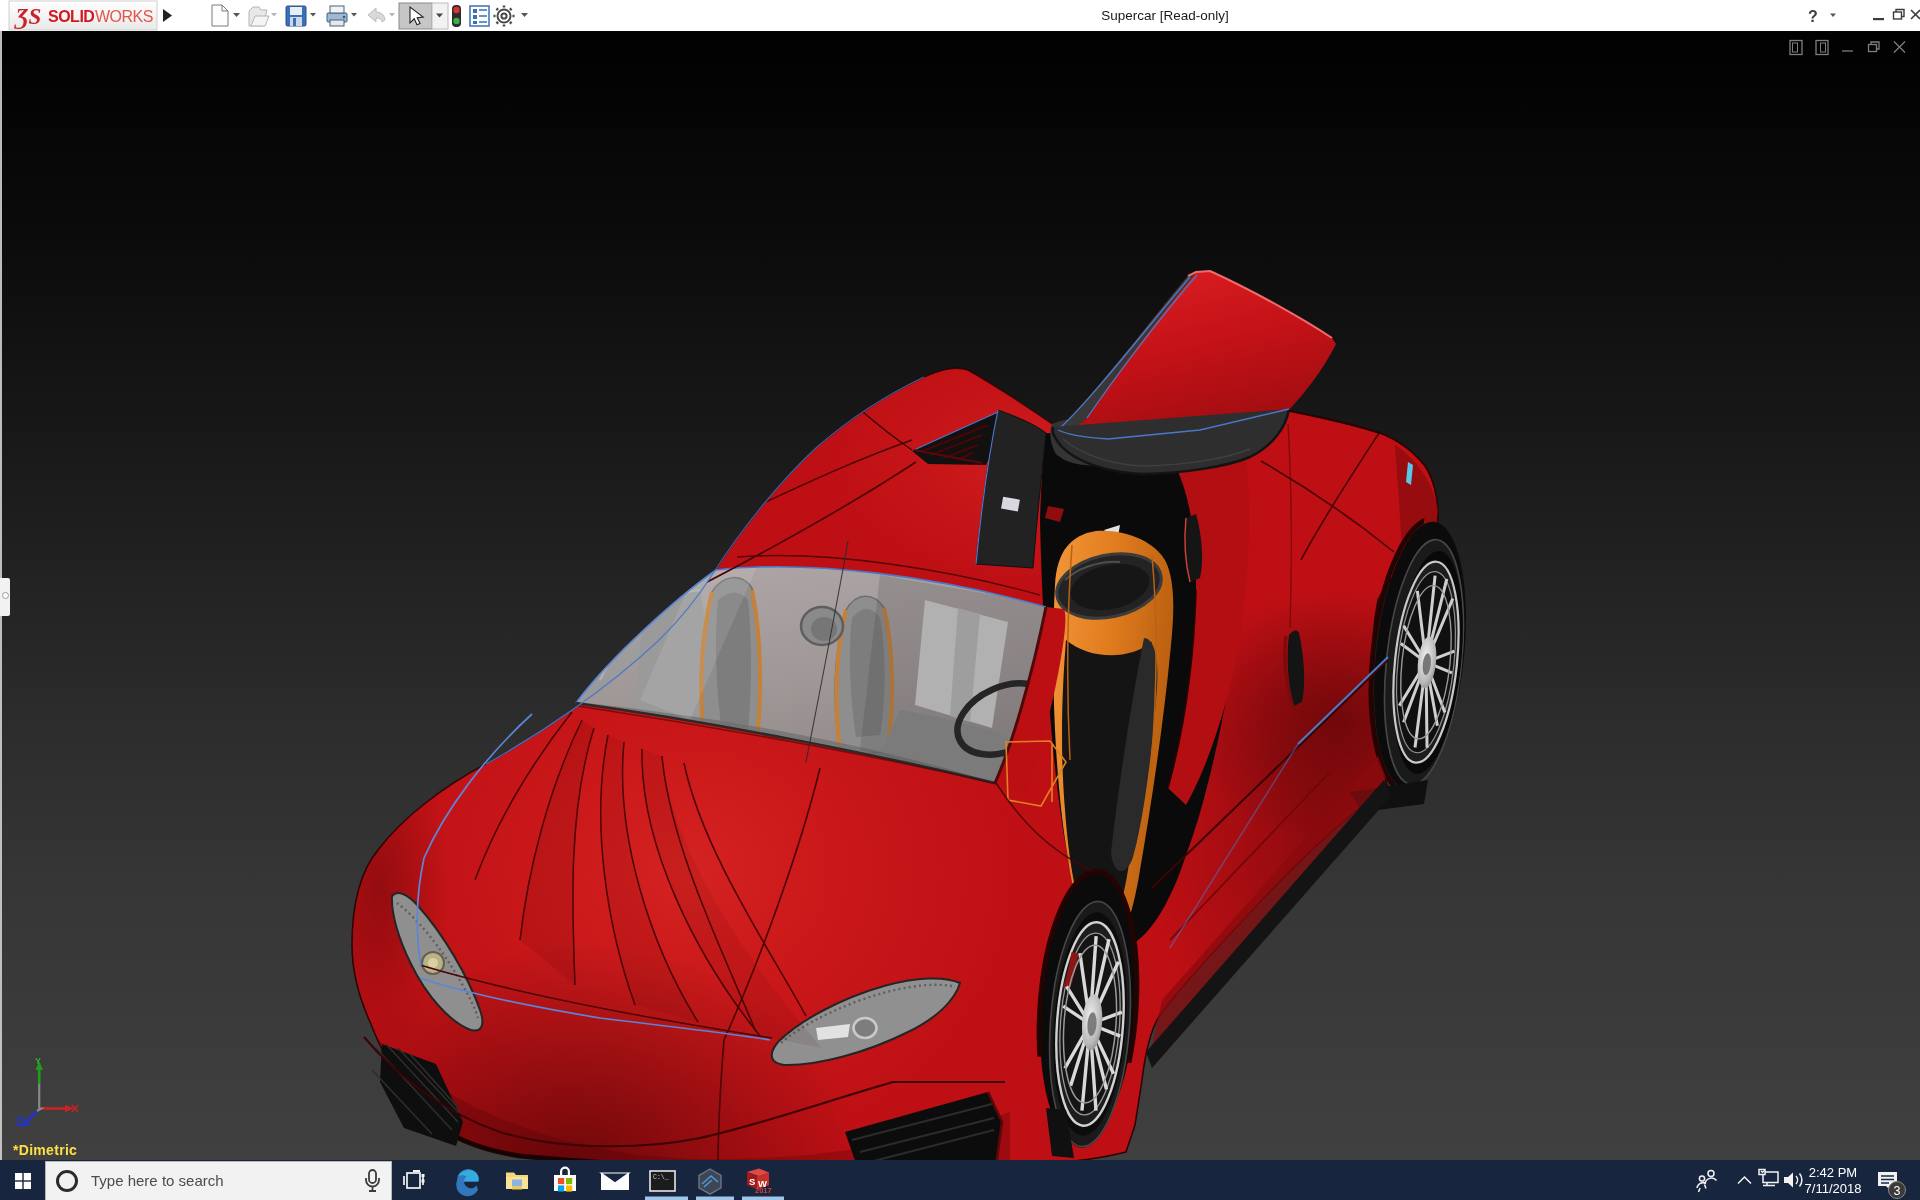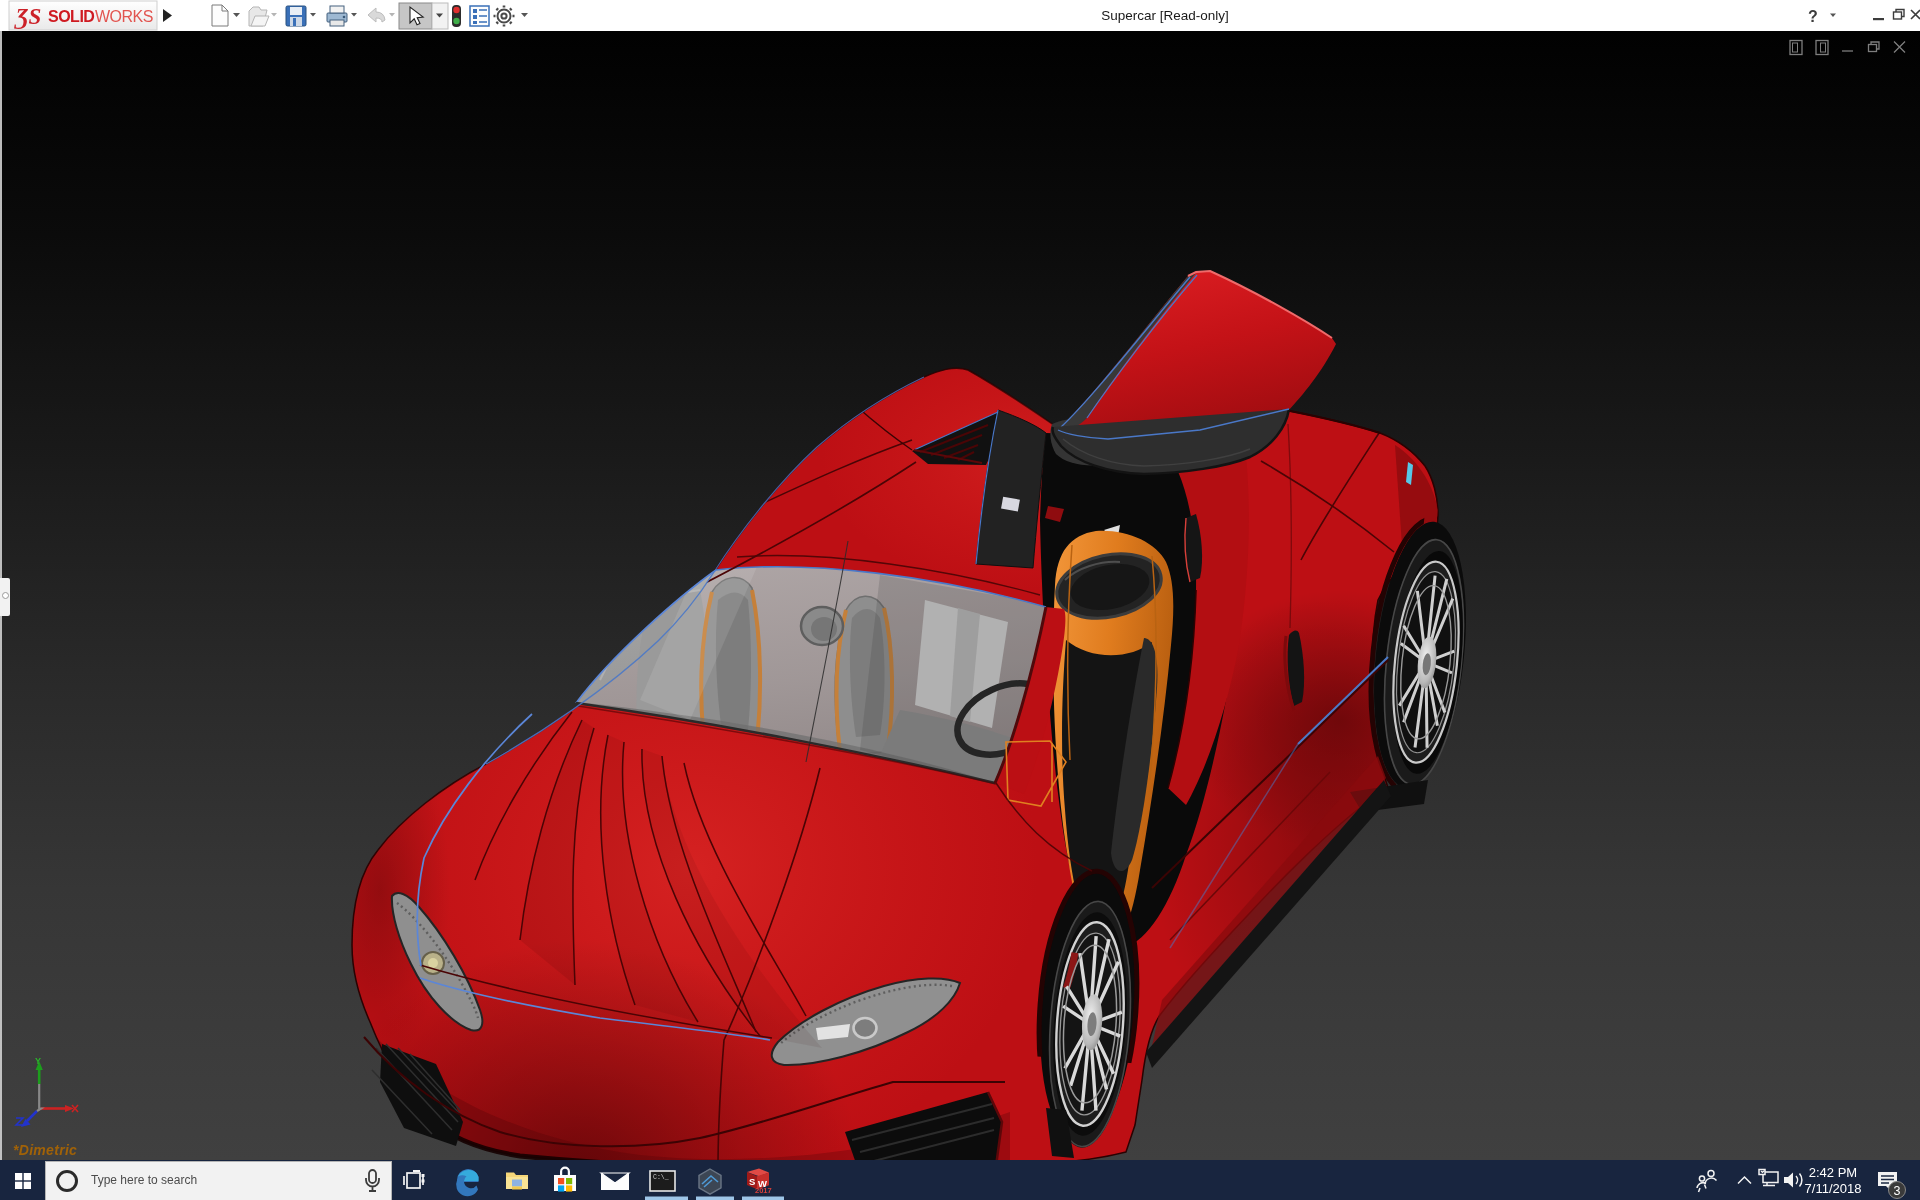--- a/index.html
+++ b/index.html
@@ -2,27 +2,27 @@
 <html><head>
 <meta charset="utf-8">
 <style>
 html,body{margin:0;padding:0;width:1920px;height:1200px;overflow:hidden;background:#000;}
 *{box-sizing:border-box;}
 body{font-family:"Liberation Sans",sans-serif;}
 #titlebar{position:absolute;left:0;top:0;width:1920px;height:31px;background:#ffffff;}
 #title{position:absolute;left:0;top:0;width:2330px;text-align:center;font-size:13.5px;color:#1a1a1a;line-height:31px;}
 #winctl{position:absolute;right:8px;top:0;height:31px;display:flex;align-items:center;color:#444;}
 #viewport{position:absolute;left:0;top:31px;width:1920px;height:1129px;background:linear-gradient(180deg,#010101 0%,#0b0b0b 18%,#1a1a1a 38%,#2a2a2a 58%,#363636 76%,#404040 100%);}
-#dimetric{position:absolute;left:13px;top:1142px;font-size:14px;font-weight:bold;color:#a16207;letter-spacing:0.3px;font-style:italic;}
+#dimetric{position:absolute;left:13px;top:1142px;font-size:14px;font-weight:bold;color:#fde047;letter-spacing:0.3px;}
 #lefttab{position:absolute;left:0;top:578px;width:10px;height:38px;background:#f2f2f2;border-radius:0 2px 2px 0;}
 #leftline{position:absolute;left:0;top:31px;width:2px;height:1129px;background:#cfcfcf;opacity:0.9;}
 #tabdot{position:absolute;left:2px;top:592px;width:7px;height:7px;border:1.5px solid #9a9a9a;border-radius:50%;background:#fff;}
 #taskbar{position:absolute;left:0;top:1160px;width:1920px;height:40px;background:#18253f;}
 #searchbox{position:absolute;left:45px;top:1161px;width:347px;height:39px;background:#f2f2f2;border:1px solid #b5b5b5;border-bottom:none;}
-#searchtext{position:absolute;left:91px;top:1161px;line-height:39px;font-size:12px;color:#4c4c4c;}
+#searchtext{position:absolute;left:91px;top:1161px;line-height:39px;font-size:15px;color:#4c4c4c;}
 .csvg{position:absolute;left:0;top:0;}
 </style>
 </head>
 <body>
 <div id="viewport"></div>
 <svg id="carsvg" class="csvg" style="top:31px" width="1920" height="1129" viewBox="0 31 1920 1129">
 <defs>
   <linearGradient id="glassG" x1="0" y1="0" x2="0.25" y2="1">
     <stop offset="0" stop-color="#aeaeae"></stop>
         <stop offset="0.6" stop-color="#9e9e9e"></stop>

